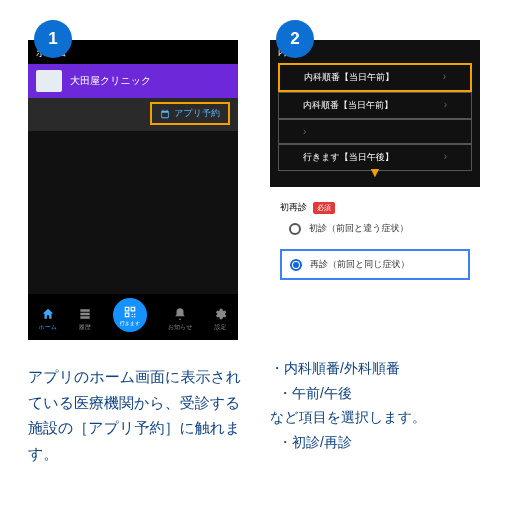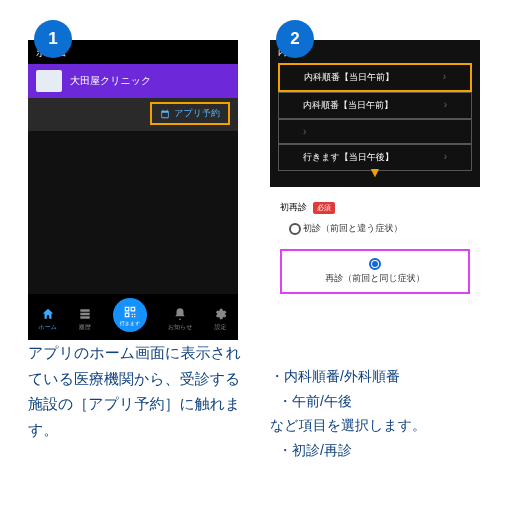--- a/index.html
+++ b/index.html
@@ -57,36 +57,36 @@
     display: flex; justify-content: space-between; 
     color: #fff;
   }
   .slot.hl { border: 2px solid #f2a100; }
   .slot span.chev { color: #666; font-size: 10px; }
   .tri { text-align: center; color: #f2a100; font-size: 14px; line-height: 10px; margin-top: -4px;}
   .panel2-light { padding: 14px 10px 4px; }
   .tag-row { font-size: 9px; display:flex; align-items:center; gap:6px;}
   .req { background: #e23a3a; color: #fff; font-size: 7px; padding: 1px 4px; border-radius: 2px; }
   .radio-row {
-    display: flex; align-items: center; gap: 2px; padding: 7px 8px;
+    display: flex; align-items: center; gap: 8px; padding: 7px 8px;
     font-size: 9px; color: #333; border: 1px solid transparent; margin-bottom: 6px;
   }
-  .radio-row.hl { border: 2px solid #d946ef; flex-direction: column; }
+  .radio-row.hl { border: 2px solid #3b82f6; }
   .radio {
     width: 12px; height: 12px; border: 2px solid #555; border-radius: 50%;
     display: inline-flex; align-items: center; justify-content: center;
   }
   .radio.sel { border-color: #1565d8; }
   .radio.sel::after { content: ""; width: 6px; height: 6px; background: #1565d8; border-radius: 50%; }
 
   .caption {
-    color: #10427f; font-size: 15px; line-height: 1.7;
+    margin-top: 24px; color: #10427f; font-size: 15px; line-height: 1.7;
     font-weight: 500;
   }
-  .caption2 { margin-top: 24px; color: #10427f; font-size: 14px; line-height: 1.75; font-weight:500;}
+  .caption2 { margin-top: 16px; color: #10427f; font-size: 14px; line-height: 1.75; font-weight:500;}
 </style>
 </head>
 <body>
 
 <div class="col">
   <div class="badge">1</div>
   <div class="phone">
     <div class="phone-header">ホーム</div>
     <div class="clinic-row">
       <div class="clinic-logo"></div>

